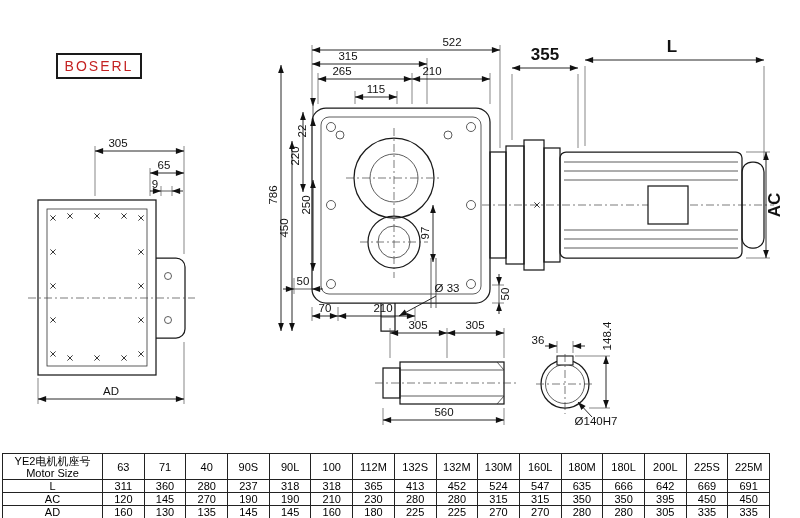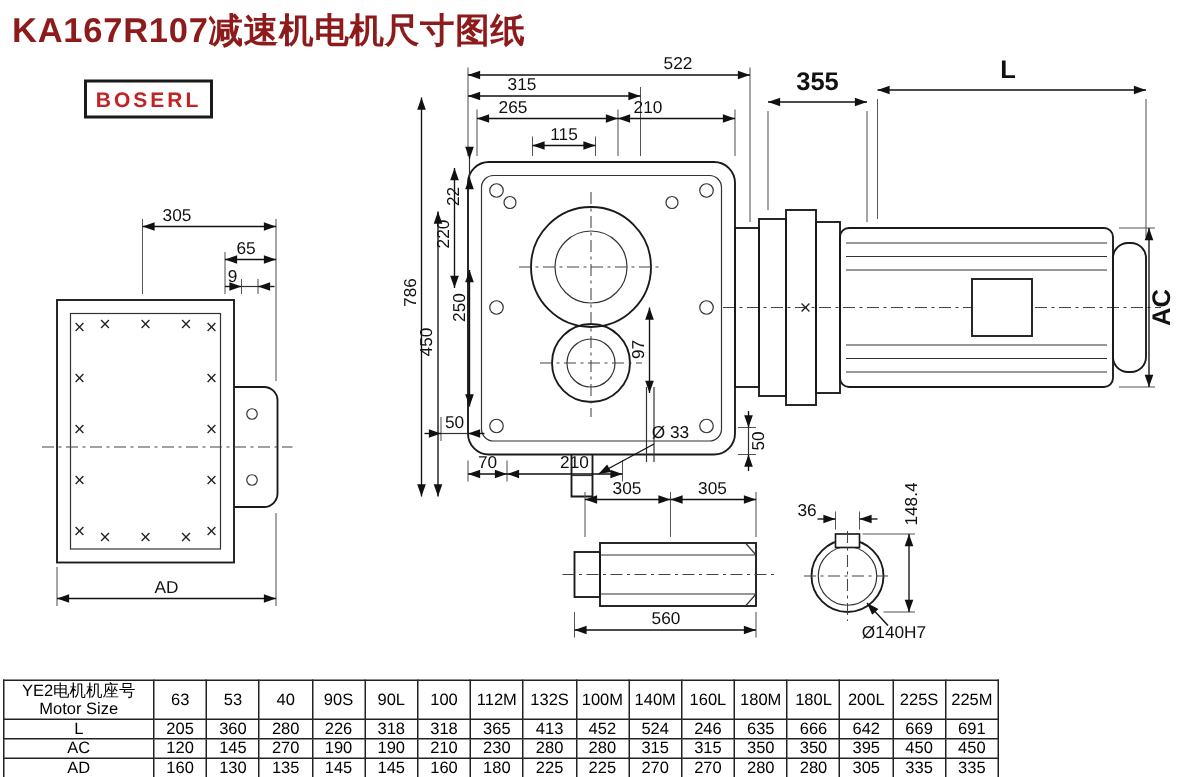--- a/index.html
+++ b/index.html
@@ -2,32 +2,32 @@
 <html><head>
 <meta charset="utf-8">
 <style>
   *{margin:0;padding:0;box-sizing:border-box}
   html,body{background:#fff}
   body{width:800px;height:518px;font-family:"Liberation Sans",sans-serif;position:relative;overflow:hidden}
   .page{position:absolute;inset:0;background:#fff}
   svg{position:absolute;left:0;top:0}
   .title{position:absolute;left:8px;top:5px;font-size:23px;font-weight:bold;color:#8e1b1b;letter-spacing:.5px;white-space:nowrap}
   .logo{position:absolute;left:56px;top:53px;width:86px;height:26px;border:2px solid #1a1a1a;background:#fff;display:flex;align-items:center;justify-content:center}
-  .logo span{color:#c42222;font-weight:bold;font-size:14px;letter-spacing:2px}
+  .logo span{color:#c42222;font-weight:normal;font-size:14px;letter-spacing:2px}
   
   .ol{fill:none;stroke:#1a1a1a;stroke-width:1.25}
   .tl{fill:none;stroke:#333;stroke-width:.8}
   .xl{fill:none;stroke:#555;stroke-width:.7}
   .cl{fill:none;stroke:#444;stroke-width:.7;stroke-dasharray:8 3 2 3}
   .dl{fill:none;stroke:#111;stroke-width:.9;marker-start:url(#arr);marker-end:url(#arr)}
   .ldr{fill:none;stroke:#111;stroke-width:.9;marker-end:url(#arr)}
   text.dim{font-family:"Liberation Sans",sans-serif;font-size:11.5px;fill:#111;text-anchor:middle}
   text.big{font-size:17px;font-weight:bold}
   
-  .size-table{position:absolute;left:2px;top:453px;width:664px;border-collapse:collapse;table-layout:fixed}
+  .size-table{position:absolute;left:2px;top:453px;width:768px;border-collapse:collapse;table-layout:fixed}
   .size-table th,.size-table td{border:1px solid #222;text-align:center;vertical-align:middle;font-weight:normal;color:#000;padding:0;font-size:11px;height:13px;overflow:hidden;white-space:nowrap}
   .size-table tr:first-child th{height:26px}
   .size-table .lbl div{line-height:12px}
 </style>
 </head>
 <body>
 
 <div class="page">
 
   <svg width="800" height="452" viewBox="0 0 800 452">
@@ -240,66 +240,65 @@
       <line class="xl" x1="575" y1="356" x2="610" y2="356"></line>
       <line class="xl" x1="589" y1="408" x2="610" y2="408"></line>
       <line class="dl" x1="606" y1="356" x2="606" y2="408"></line>
       <line class="ldr" x1="592" y1="417" x2="578" y2="402"></line>
       <text class="dim" x="538" y="344">36</text>
       <text class="dim" x="611" y="336" transform="rotate(-90,611,336)">148.4</text>
       <text class="dim" x="596" y="425">Ø140H7</text>
     </g>
   </svg>
 
-  <div class="title">KA167R107减速机电机尺寸图纸</div>
   <div class="logo">
     <span>BOSERL</span>
   </div>
 
   <table class="size-table">
     <colgroup>
       <col style="width:100px">
       <col span="16">
     </colgroup>
     <tbody id="size-table-body">
         <tr>
           <th class="lbl">
             <div>YE2电机机座号</div>
             <div>Motor Size</div>
           </th>
           <th>63</th>
-          <th>53</th>
+          <th>71</th>
           <th>40</th>
           <th>90S</th>
           <th>90L</th>
           <th>100</th>
           <th>112M</th>
           <th>132S</th>
-          <th>100M</th>
-          <th>140M</th>
+          <th>132M</th>
+          <th>130M</th>
           <th>160L</th>
           <th>180M</th>
           <th>180L</th>
           <th>200L</th>
           <th>225S</th>
           <th>225M</th>
         </tr>
         <tr>
           <th class="lbl">L</th>
-          <td>205</td>
+          <td>311</td>
           <td>360</td>
           <td>280</td>
-          <td>226</td>
+          <td>237</td>
           <td>318</td>
           <td>318</td>
           <td>365</td>
           <td>413</td>
           <td>452</td>
           <td>524</td>
-          <td>246</td>
+          <td>547</td>
           <td>635</td>
           <td>666</td>
           <td>642</td>
           <td>669</td>
           <td>691</td>
         </tr>
         <tr>
           <th class="lbl">AC</th>
           <td>120</td>
           <td>145</td>

